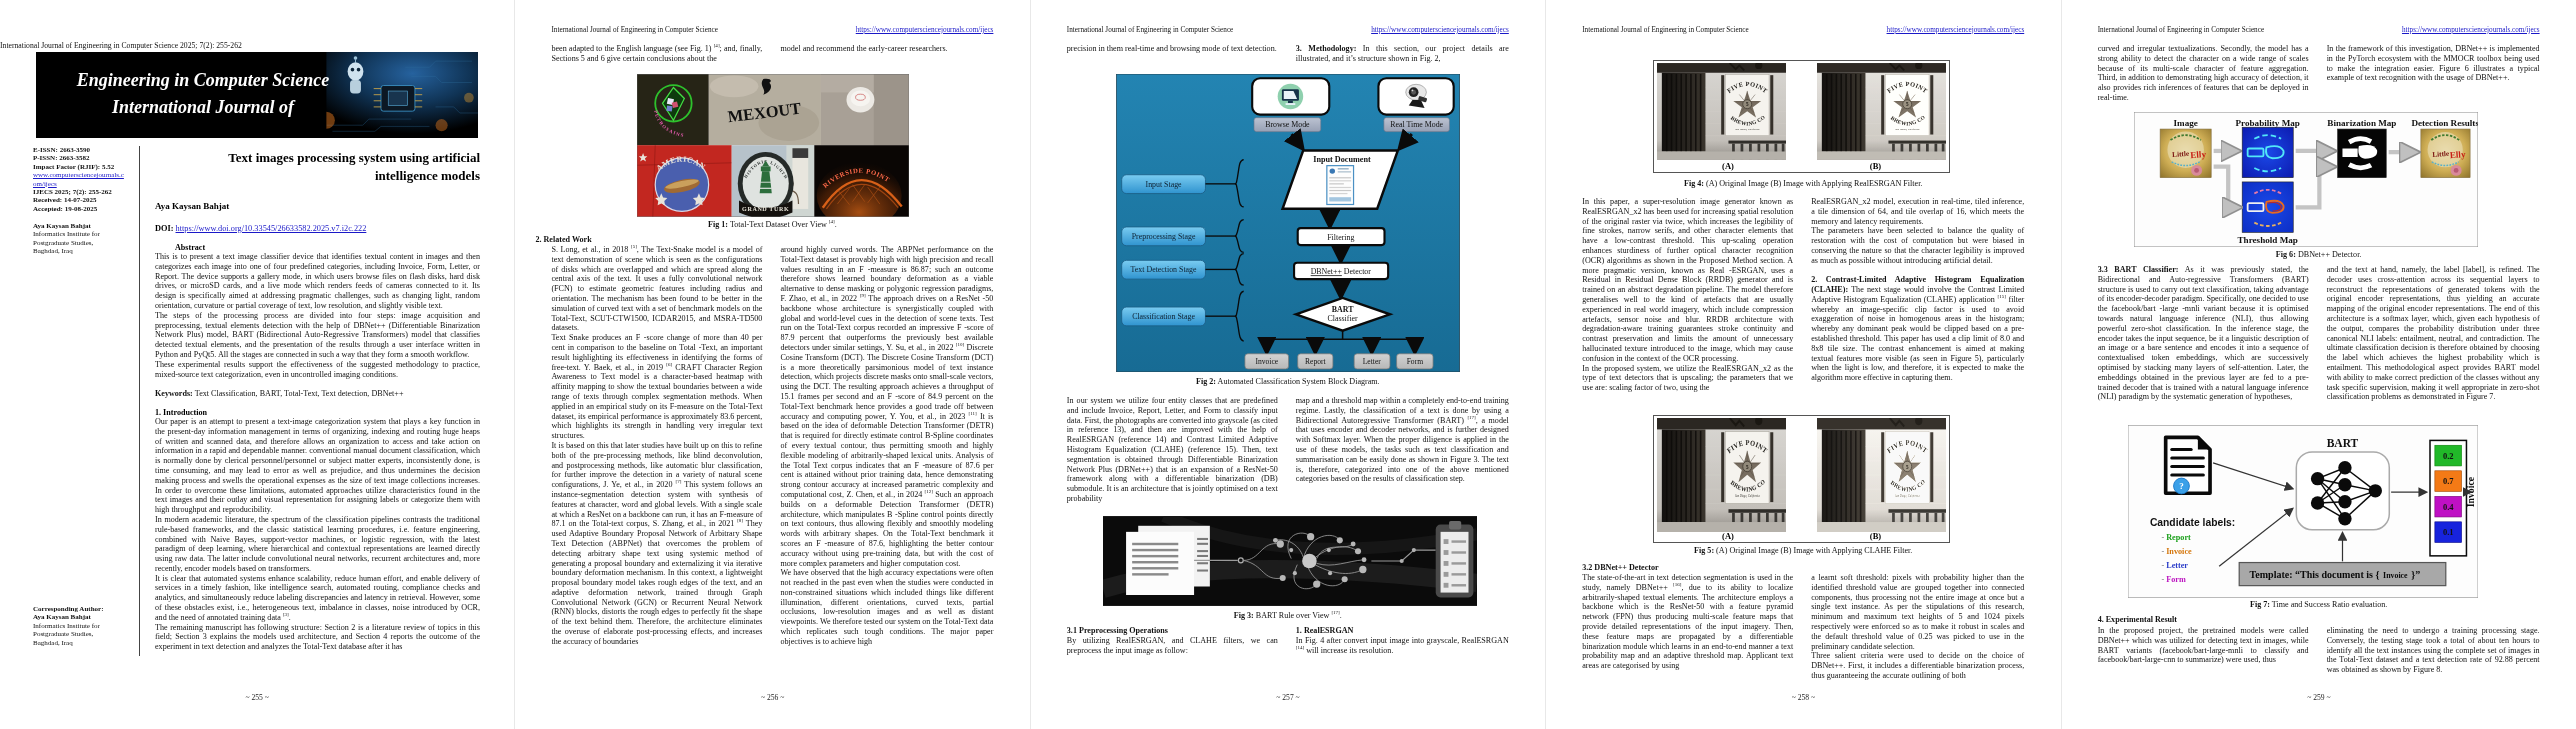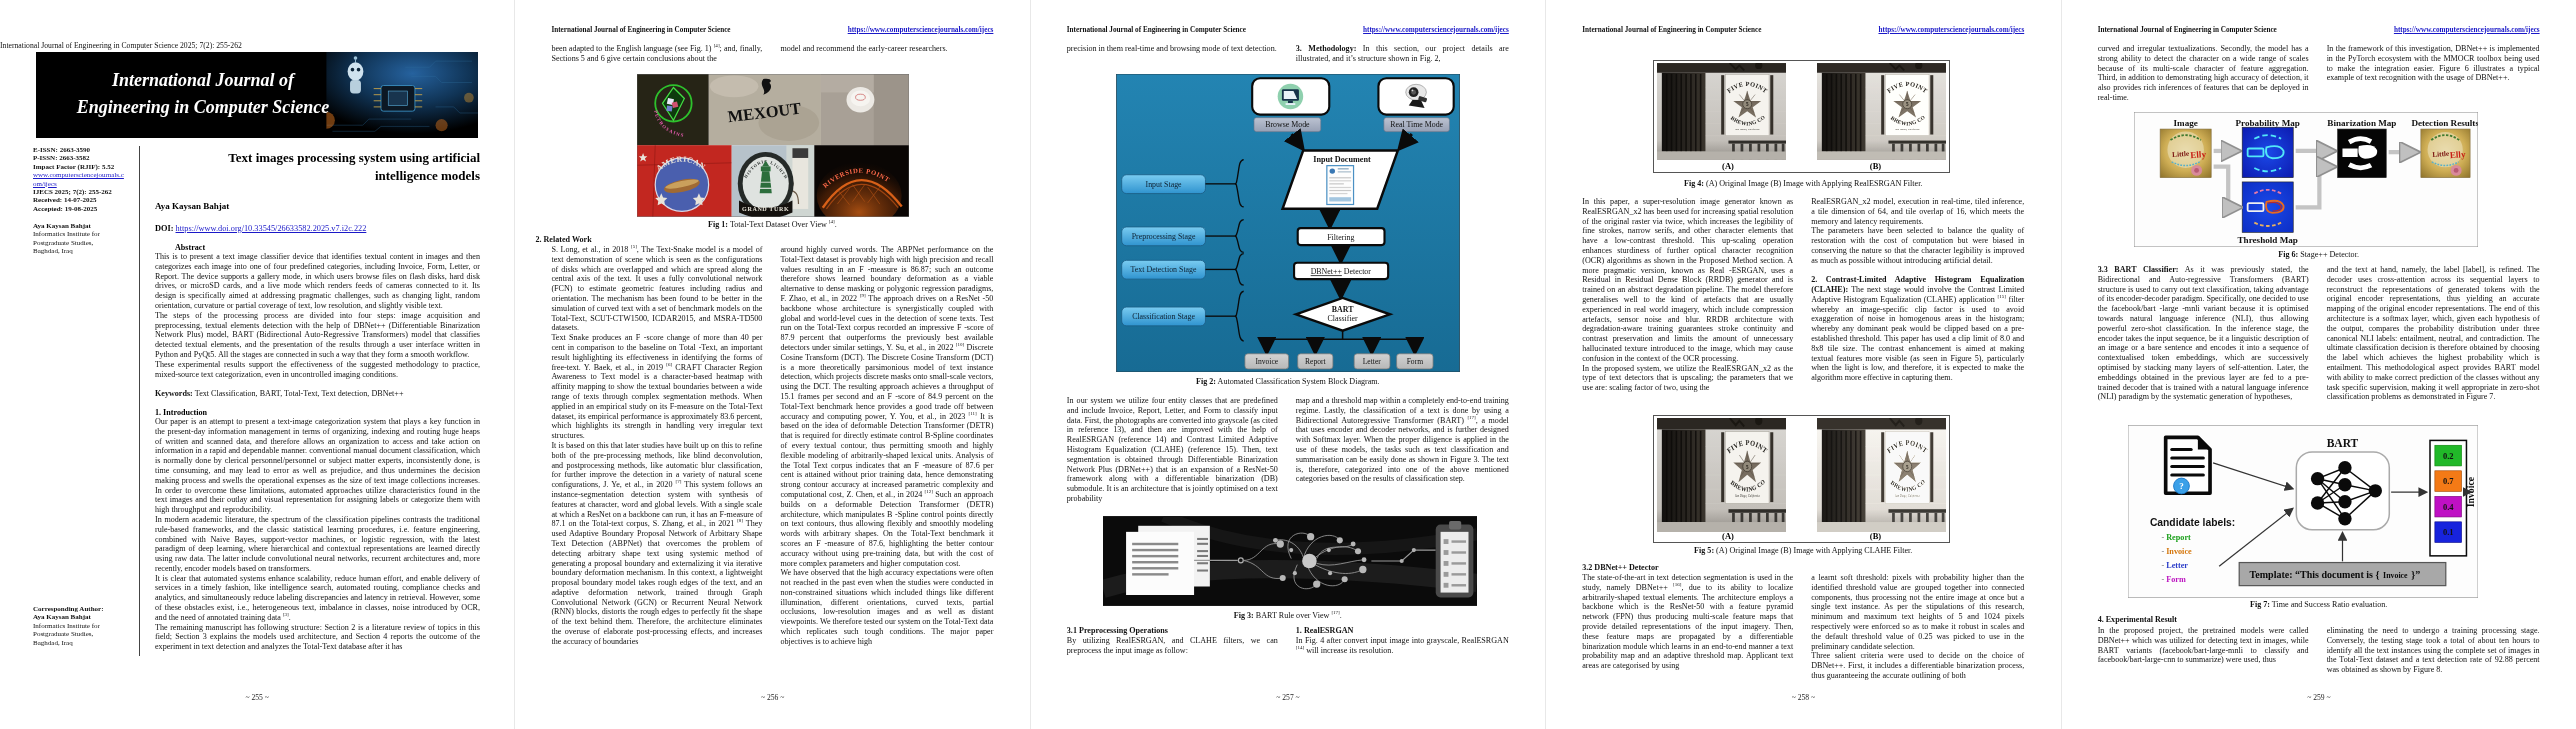--- a/index.html
+++ b/index.html
@@ -6,21 +6,21 @@
   body{width:2576px;height:729px;position:relative;font-family:"Liberation Serif",serif;}
   .sheet{display:flex;width:2576px;height:729px;}
   .page{width:515px;height:729px;position:relative;overflow:hidden;background:#fff;border-left:0.6px solid #e8e8e8;}
   .page:first-child{border-left:none;}
   .abs{position:absolute;}
   .txt{font-size:8.1px;line-height:9.8px;text-align:justify;color:#111;}
   .txt p{margin:0;}
   .txt p.sp{margin-top:9.7px;}
   b,.b{font-weight:bold;}
   sup{font-size:0.62em;vertical-align:super;line-height:0;}
-  .hdr{position:absolute;left:36px;width:442px;top:25.5px;display:flex;justify-content:space-between;font-size:7.2px;color:#111;font-weight:bold;}
+  .hdr{position:absolute;left:36px;width:442px;top:25.5px;display:flex;justify-content:space-between;font-size:7.2px;color:#111;}
   .lnk{color:#1a18c8;text-decoration:underline;}
   .ftr{position:absolute;left:0;width:100%;top:693px;text-align:center;font-size:7.6px;color:#222;}
   .cap{position:absolute;text-align:center;font-size:8.1px;color:#111;}
   
   .p1h{position:absolute;top:41px;left:0;width:100%;text-align:left;font-size:7.7px;color:#111;}
   .banner{position:absolute;left:36px;top:52px;width:442px;height:86px;background:#000;overflow:hidden;}
   .btitle{position:absolute;left:6px;top:14.6px;width:322px;text-align:center;color:#fff;font-style:italic;font-weight:bold;font-size:18px;line-height:27px;font-family:"Liberation Serif",serif;}
   .bart{position:absolute;right:0;top:0;width:188px;height:86px;}
   .sb{position:absolute;left:33px;top:146px;width:102px;font-size:7px;line-height:8.4px;color:#111;}
   .sb .bld{font-weight:bold;}
@@ -82,22 +82,22 @@
           <rect x="99" y="46" width="18" height="22" rx="6" fill="#b8cfdd"></rect>
           <circle cx="108" cy="10" r="3" fill="#9fc4da"></circle>
             <line x1="108" y1="13" x2="108" y2="18" stroke="#9fc4da" stroke-width="1.5"></line>
         </g>
         <circle cx="60" cy="112" r="14" fill="#e07820" opacity="0.5"></circle>
         <circle cx="250" cy="120" r="10" fill="#e07820" opacity="0.45"></circle>
         <circle cx="295" cy="75" r="8" fill="#e8a030" opacity="0.4"></circle>
         <rect x="0" y="0" width="60" height="141" fill="#000"></rect>
       </svg>
       <div class="btitle">
+        <div>Engineering in Computer Science</div>
         <div>International Journal of</div>
-        <div>Engineering in Computer Science</div>
       </div>
     </div>
     <div class="sb">
       <div class="bld">E-ISSN: 2663-3590</div>
       <div class="bld">P-ISSN: 2663-3582</div>
       <div class="bld">Impact Factor (RJIF): 5.52</div>
       <div><a class="lnk">www.computersciencejournals.c</a></div>
       <div><a class="lnk">om/ijecs</a></div>
       <div class="bld">IJECS 2025; 7(2): 255-262</div>
       <div class="bld">Received: 14-07-2025</div>
@@ -715,21 +715,21 @@
         <path d="M266 64 L 325 64"></path>
         <path d="M419 66 L 462 66"></path>
       </g>
       <g stroke="#c4c4c4" stroke-width="7" fill="none">
         <path d="M131 90 L 155 90 L 155 157 L 166 157"></path>
         <path d="M266 157 L 305 157 L 305 94"></path>
       </g>
       <path d="M305 94 L 305 90 L 325 90" stroke="#c4c4c4" stroke-width="7" fill="none" marker-end="url(#gah)"></path>
       <path d="M166 157 L 170 157" stroke="#c4c4c4" stroke-width="7" fill="none" marker-end="url(#gah)"></path>
     </svg>
-    <div class="cap" style="left:36px;top:250px;width:442px"><b>Fig 6:</b><span> Stage++ Detector.</span></div>
+    <div class="cap" style="left:36px;top:250px;width:442px"><b>Fig 6:</b><span> DBNet++ Detector.</span></div>
 
     <div class="abs txt" style="left:36px;top:265px;width:211px">
         <p><b>3.3 BART Classifier:</b><span> As it was previously stated, the Bidirectional and Auto-regressive Transformers (BART) structure is used to carry out text classification, taking advantage of its encoder-decoder paradigm. Specifically, one decided to use the facebook/bart -large -mnli variant because it is optimised towards natural language inference (NLI), thus allowing powerful zero-shot classification. In the inference stage, the encoder takes the input sequence, be it a linguistic description of an image or a bare sentence and encodes it into a sequence of contextualised token embeddings, which are successively optimised by stacking many layers of self-attention. Later, the embeddings obtained in the previous layer are fed to a pre-trained decoder that is trained with a natural language inference (NLI) paradigm by the systematic generation of hypotheses,</span></p>
       </div>
     <div class="abs txt" style="left:265px;top:265px;width:213px">
         <p>and the text at hand, namely, the label [label], is refined. The decoder uses cross-attention across its sequential layers to reconstruct the representations of generated tokens with the original encoder representations, thus yielding an accurate mapping of the original encoder representations. The end of this architecture is a softmax layer, which, given each hypothesis of the output, compares the probability distribution under three canonical NLI labels: entailment, neutral, and contradiction. The ultimate classification decision is therefore obtained by choosing the label which achieves the highest probability which is entailment. This methodological aspect provides BART model with ability to make correct prediction of the classes without any task specific supervision, making it well appropriate in zero-shot classification problems as demonstrated in Figure 7.</p>
       </div>
 
     <svg class="abs" style="left:66px;top:425px" width="350" height="173" viewBox="0 0 576 284">
       <rect width="576" height="284" fill="#fdfdfd" stroke="#999" stroke-width="1.5"></rect>

